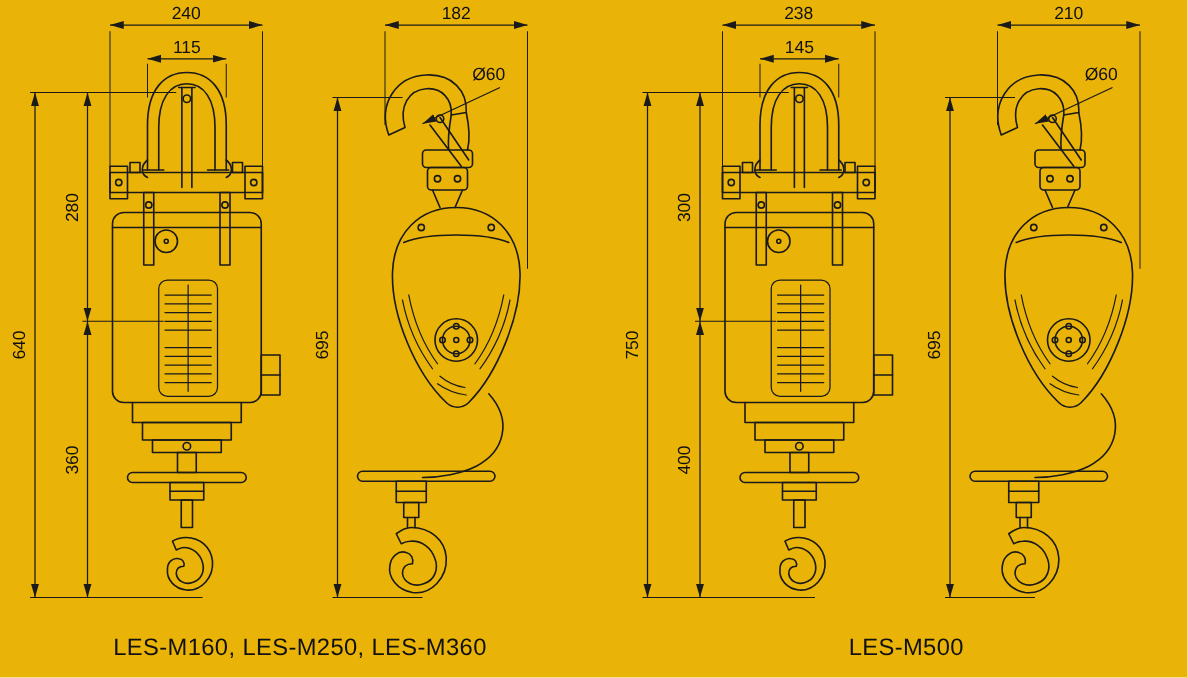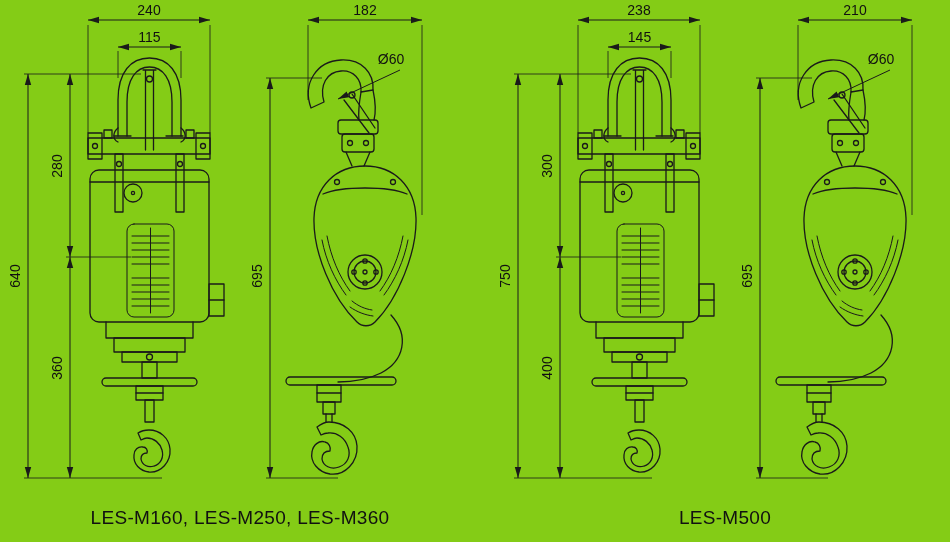--- a/index.html
+++ b/index.html
@@ -1,16 +1,16 @@
 <!DOCTYPE html>
 <html><head>
 <meta charset="utf-8">
 <style>
   html,body{margin:0;padding:0;background:#ffffff;}
-  .canvas{width:950px;height:542px;background:#84cc16;position:relative;overflow:hidden;}
+  .canvas{width:950px;height:542px;background:#eab308;position:relative;overflow:hidden;}
   svg{display:block;}
   svg text{font-family:"Liberation Sans",sans-serif;}
   .dim-line{stroke:#1a1a1a;stroke-width:1;fill:none;}
   .ext{stroke:#1a1a1a;stroke-width:0.8;fill:none;}
   text.dim{font-size:14px;fill:#111;stroke:none;}
   text.caption{font-size:19px;fill:#111;stroke:none;letter-spacing:0.3px;}
 </style>
 </head>
 <body>
 

